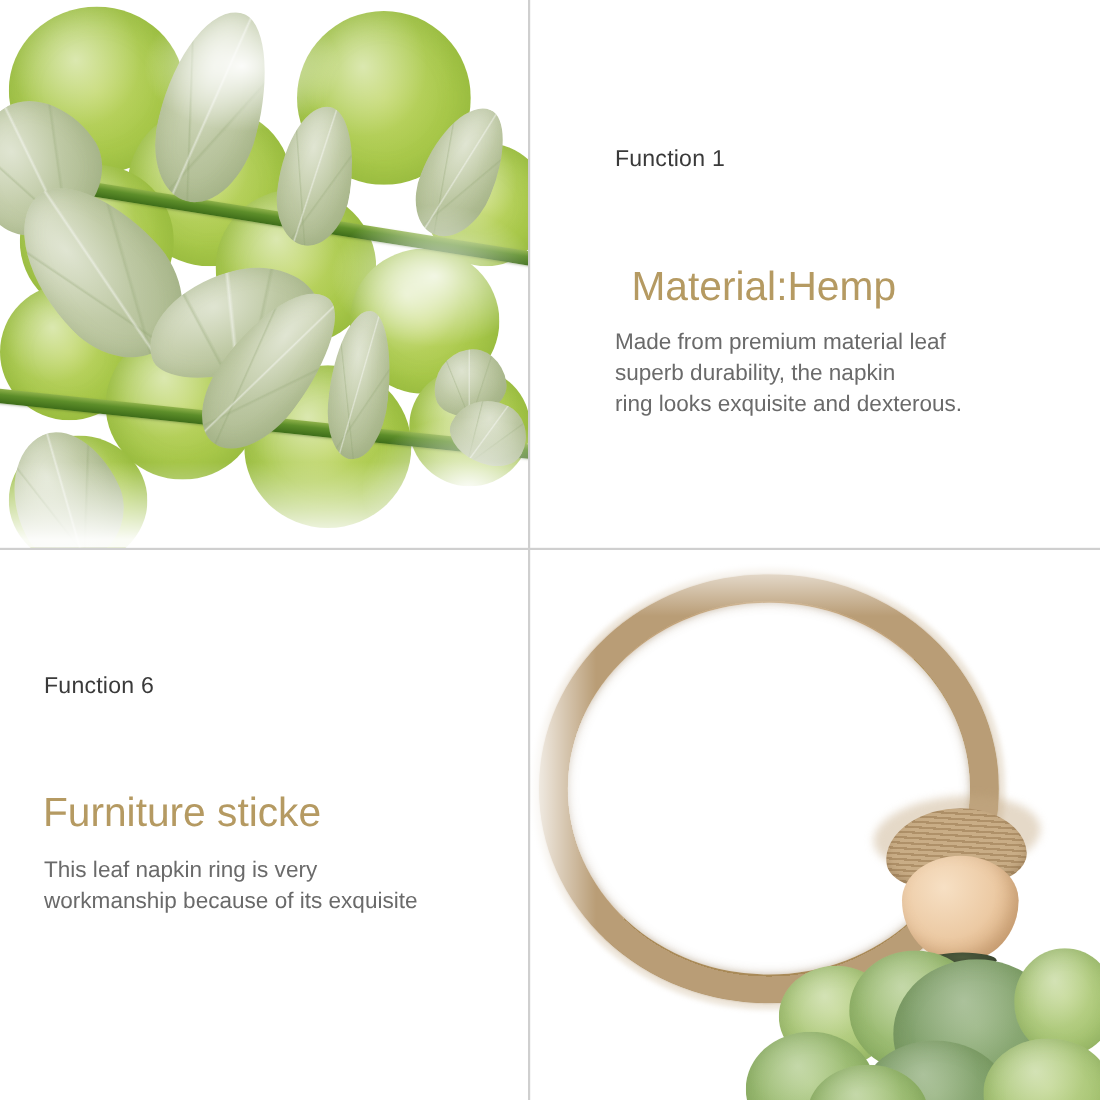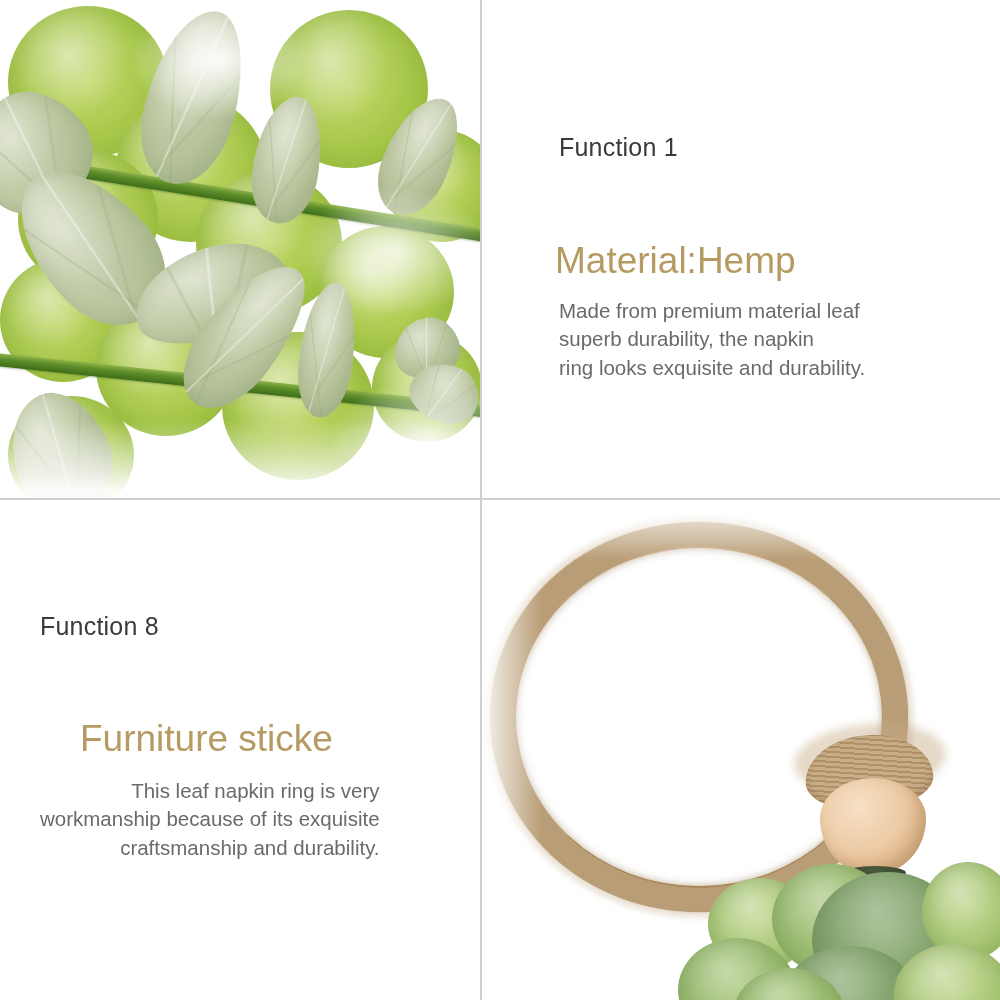--- a/index.html
+++ b/index.html
@@ -47,21 +47,21 @@
     background: #ffffff;
   }
   .quad-tl { left: 0;     top: 0;     width: 480px; height: 498px; }
   .quad-tr { left: 482px; top: 0;     width: 518px; height: 498px; }
   .quad-bl { left: 0;     top: 500px; width: 480px; height: 500px; }
   .quad-br { left: 482px; top: 500px; width: 518px; height: 500px; }
 
   
   .txt-block { position: absolute; }
   .fn-label {
-    font-size: 25px;
+    font-size: 21px;
     color: #3a3a3a;
     letter-spacing: 0.2px;
     font-weight: 400;
     white-space: nowrap;
     text-align: right;
   }
   .headline {
     font-size: 37px;
     color: #b59a62;
     font-weight: 400;
@@ -70,26 +70,26 @@
   }
   .body-copy {
     font-size: 20.5px;
     color: #6a6a6a;
     line-height: 1.38;
     font-weight: 400;
   }
   .body-copy div { white-space: nowrap; }
 
   .tr-fn   { left: 77px;  top: 133px; }
-  .tr-head { left: 73px;  top: 240px; }
+  .tr-head { left: 92px;  top: 240px; }
   .tr-body { left: 77px;  top: 297px; }
 
   .bl-fn   { left: 40px;  top: 612px; }
   .bl-head { left: 39px;  top: 718px; }
-  .bl-body { left: 40px;  top: 777px; text-align: right; }
+  .bl-body { left: 40px;  top: 777px; }
 
   
   .photo-leaves {
     position: absolute;
     inset: 0;
     background: #ffffff;
   }
   .leaf {
     position: absolute;
     border-radius: 50% 50% 50% 50%;
@@ -313,33 +313,32 @@
   </div>
 
   <div class="quad quad-tr">
     <div class="txt-block tr-fn fn-label">Function 1</div>
 
     <div class="txt-block tr-head headline">Material:Hemp</div>
 
     <div class="txt-block tr-body body-copy">
       <div>Made from premium material leaf</div>
       <div>superb durability, the napkin</div>
-      <div>ring looks exquisite and durability.</div>
+      <div>ring looks exquisite and dexterous.</div>
     </div>
   </div>
 
   <div class="quad quad-bl">
-    <div class="txt-block bl-fn fn-label" style="top:112px;">Function 8</div>
-
-    <div class="txt-block bl-head headline" style="top:218px;margin-left:41px;">Furniture sticke</div>
+    <div class="txt-block bl-fn fn-label" style="top:112px;">Function 6</div>
+
+    <div class="txt-block bl-head headline" style="top:218px;">Furniture sticke</div>
 
     <div class="txt-block bl-body body-copy" style="top:277px;">
       <div>This leaf napkin ring is very</div>
       <div>workmanship because of its exquisite</div>
-      <div>craftsmanship and durability.</div>
     </div>
   </div>
 
   <div class="quad quad-br">
     <div class="photo-ring">
 
       <div class="ring-fuzz"></div>
       <div class="ring-base"></div>
       <div class="ring"></div>
 

